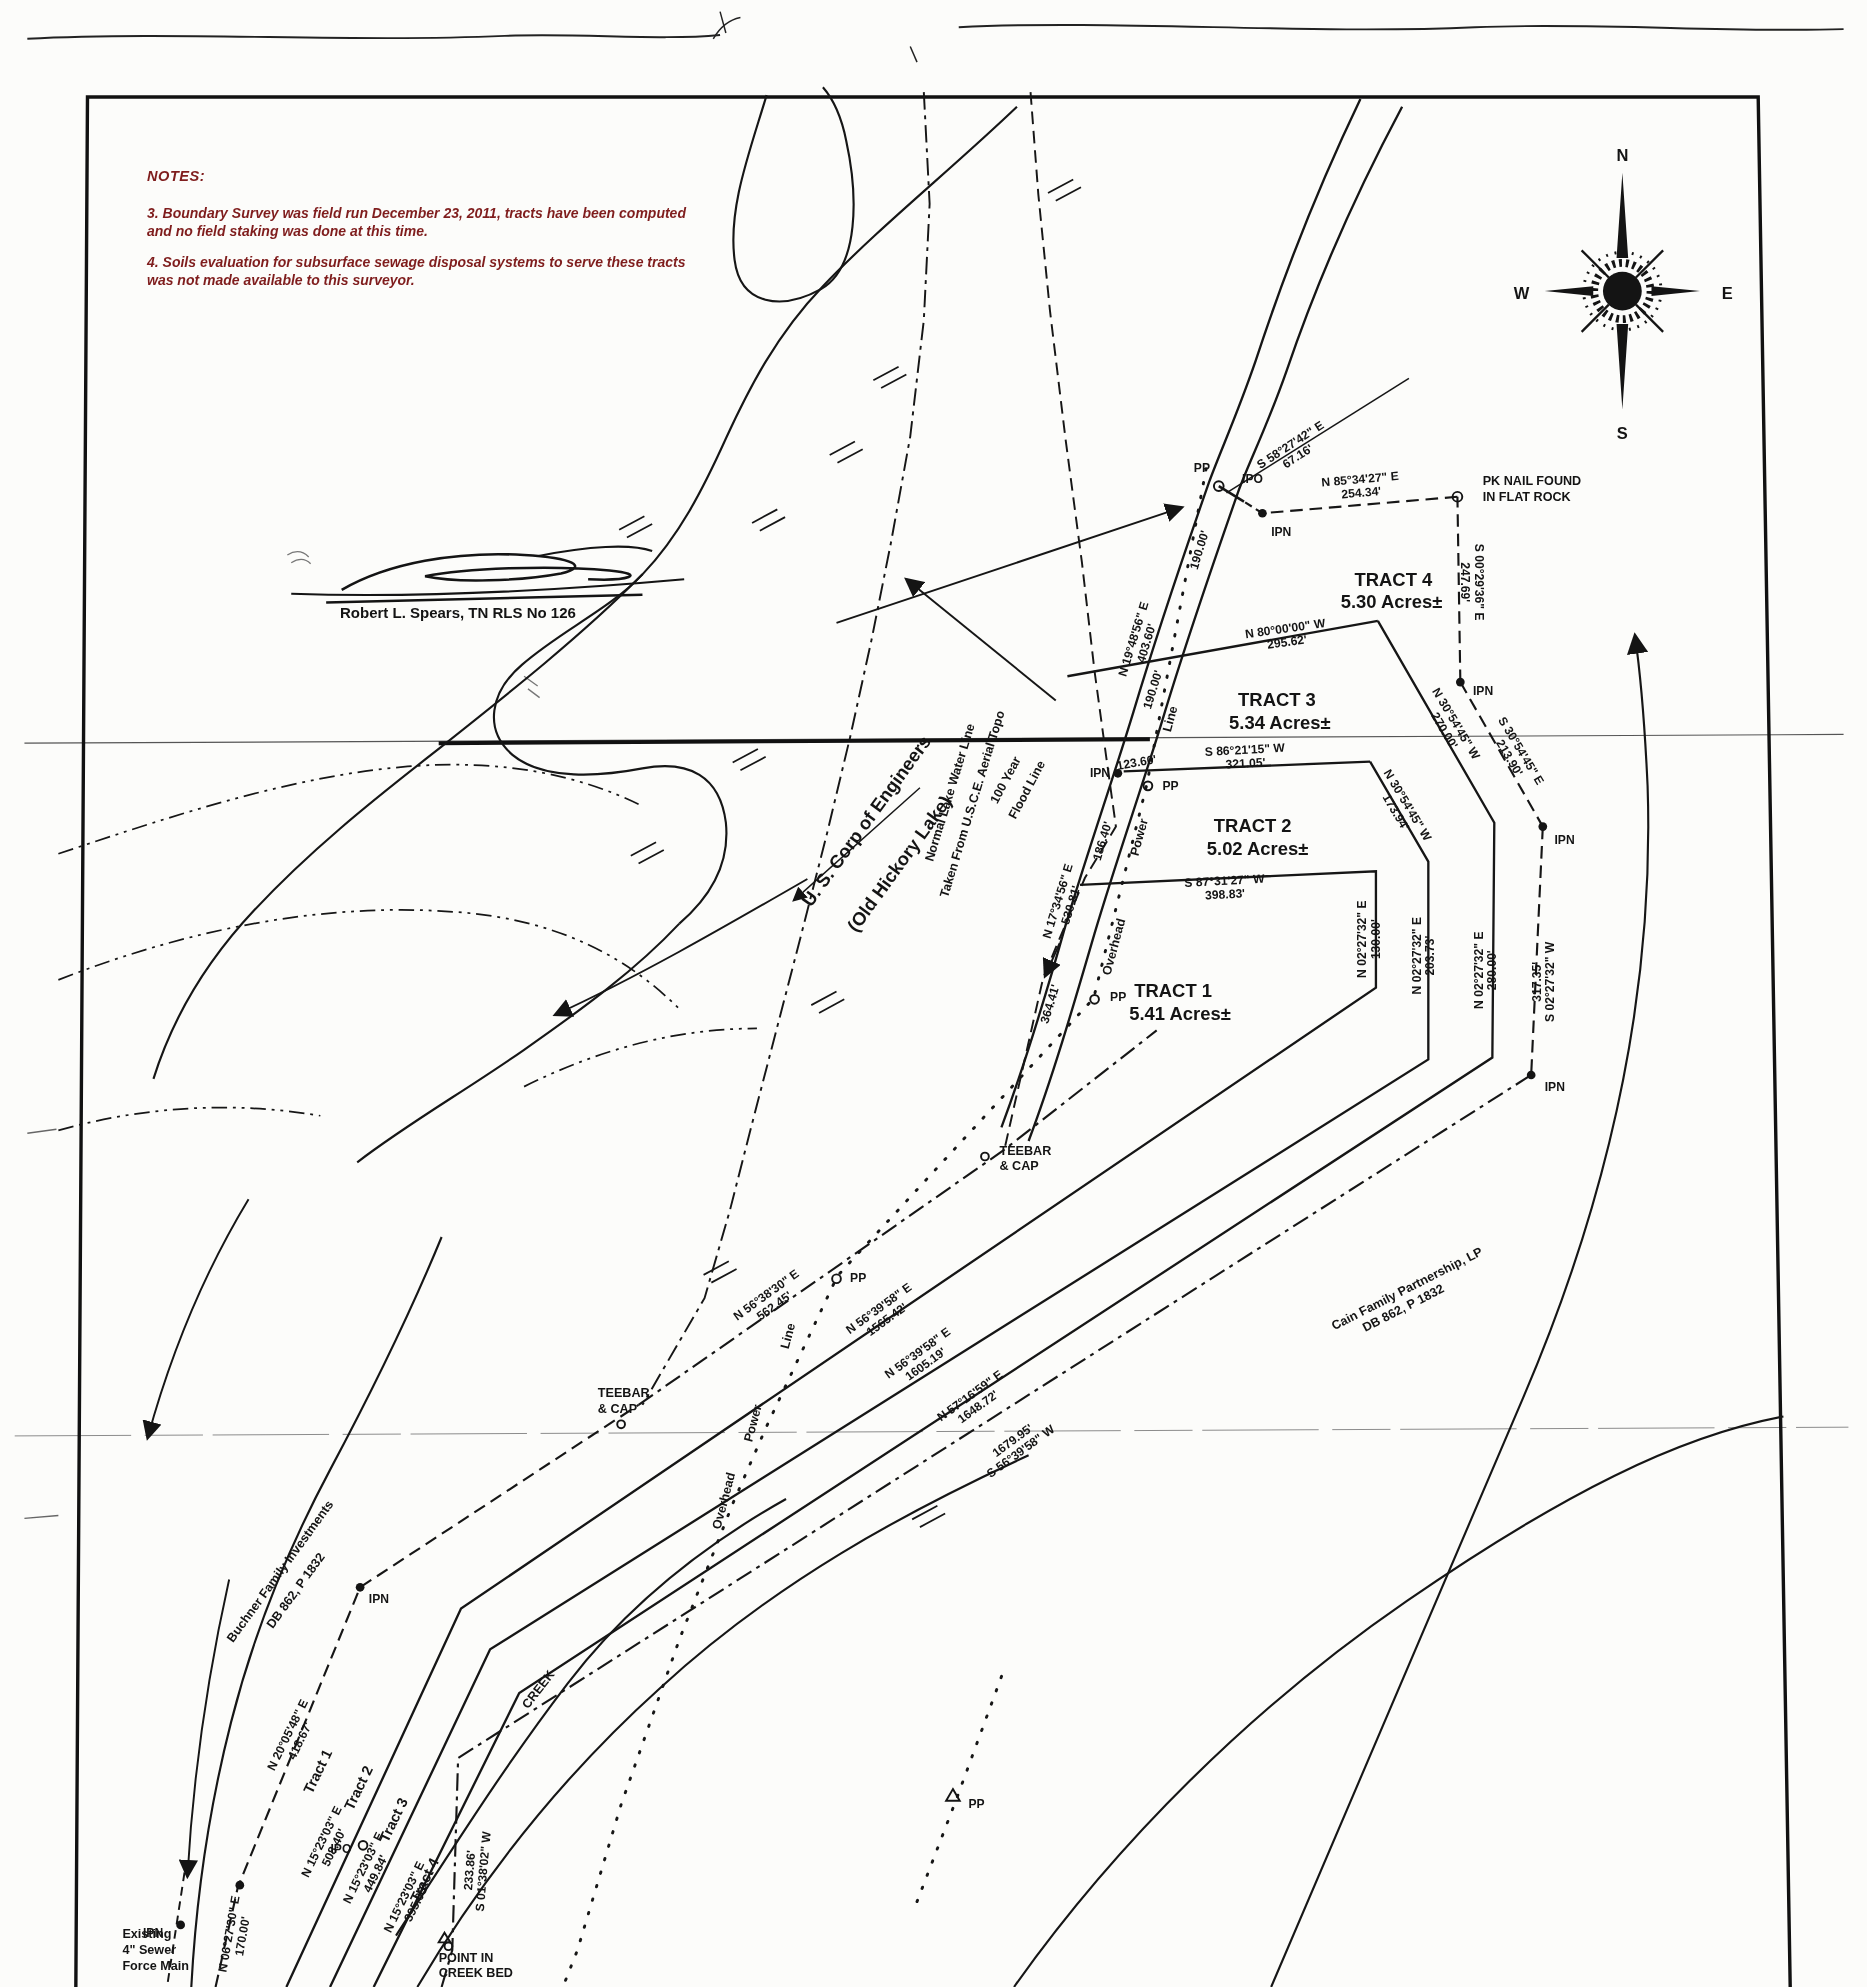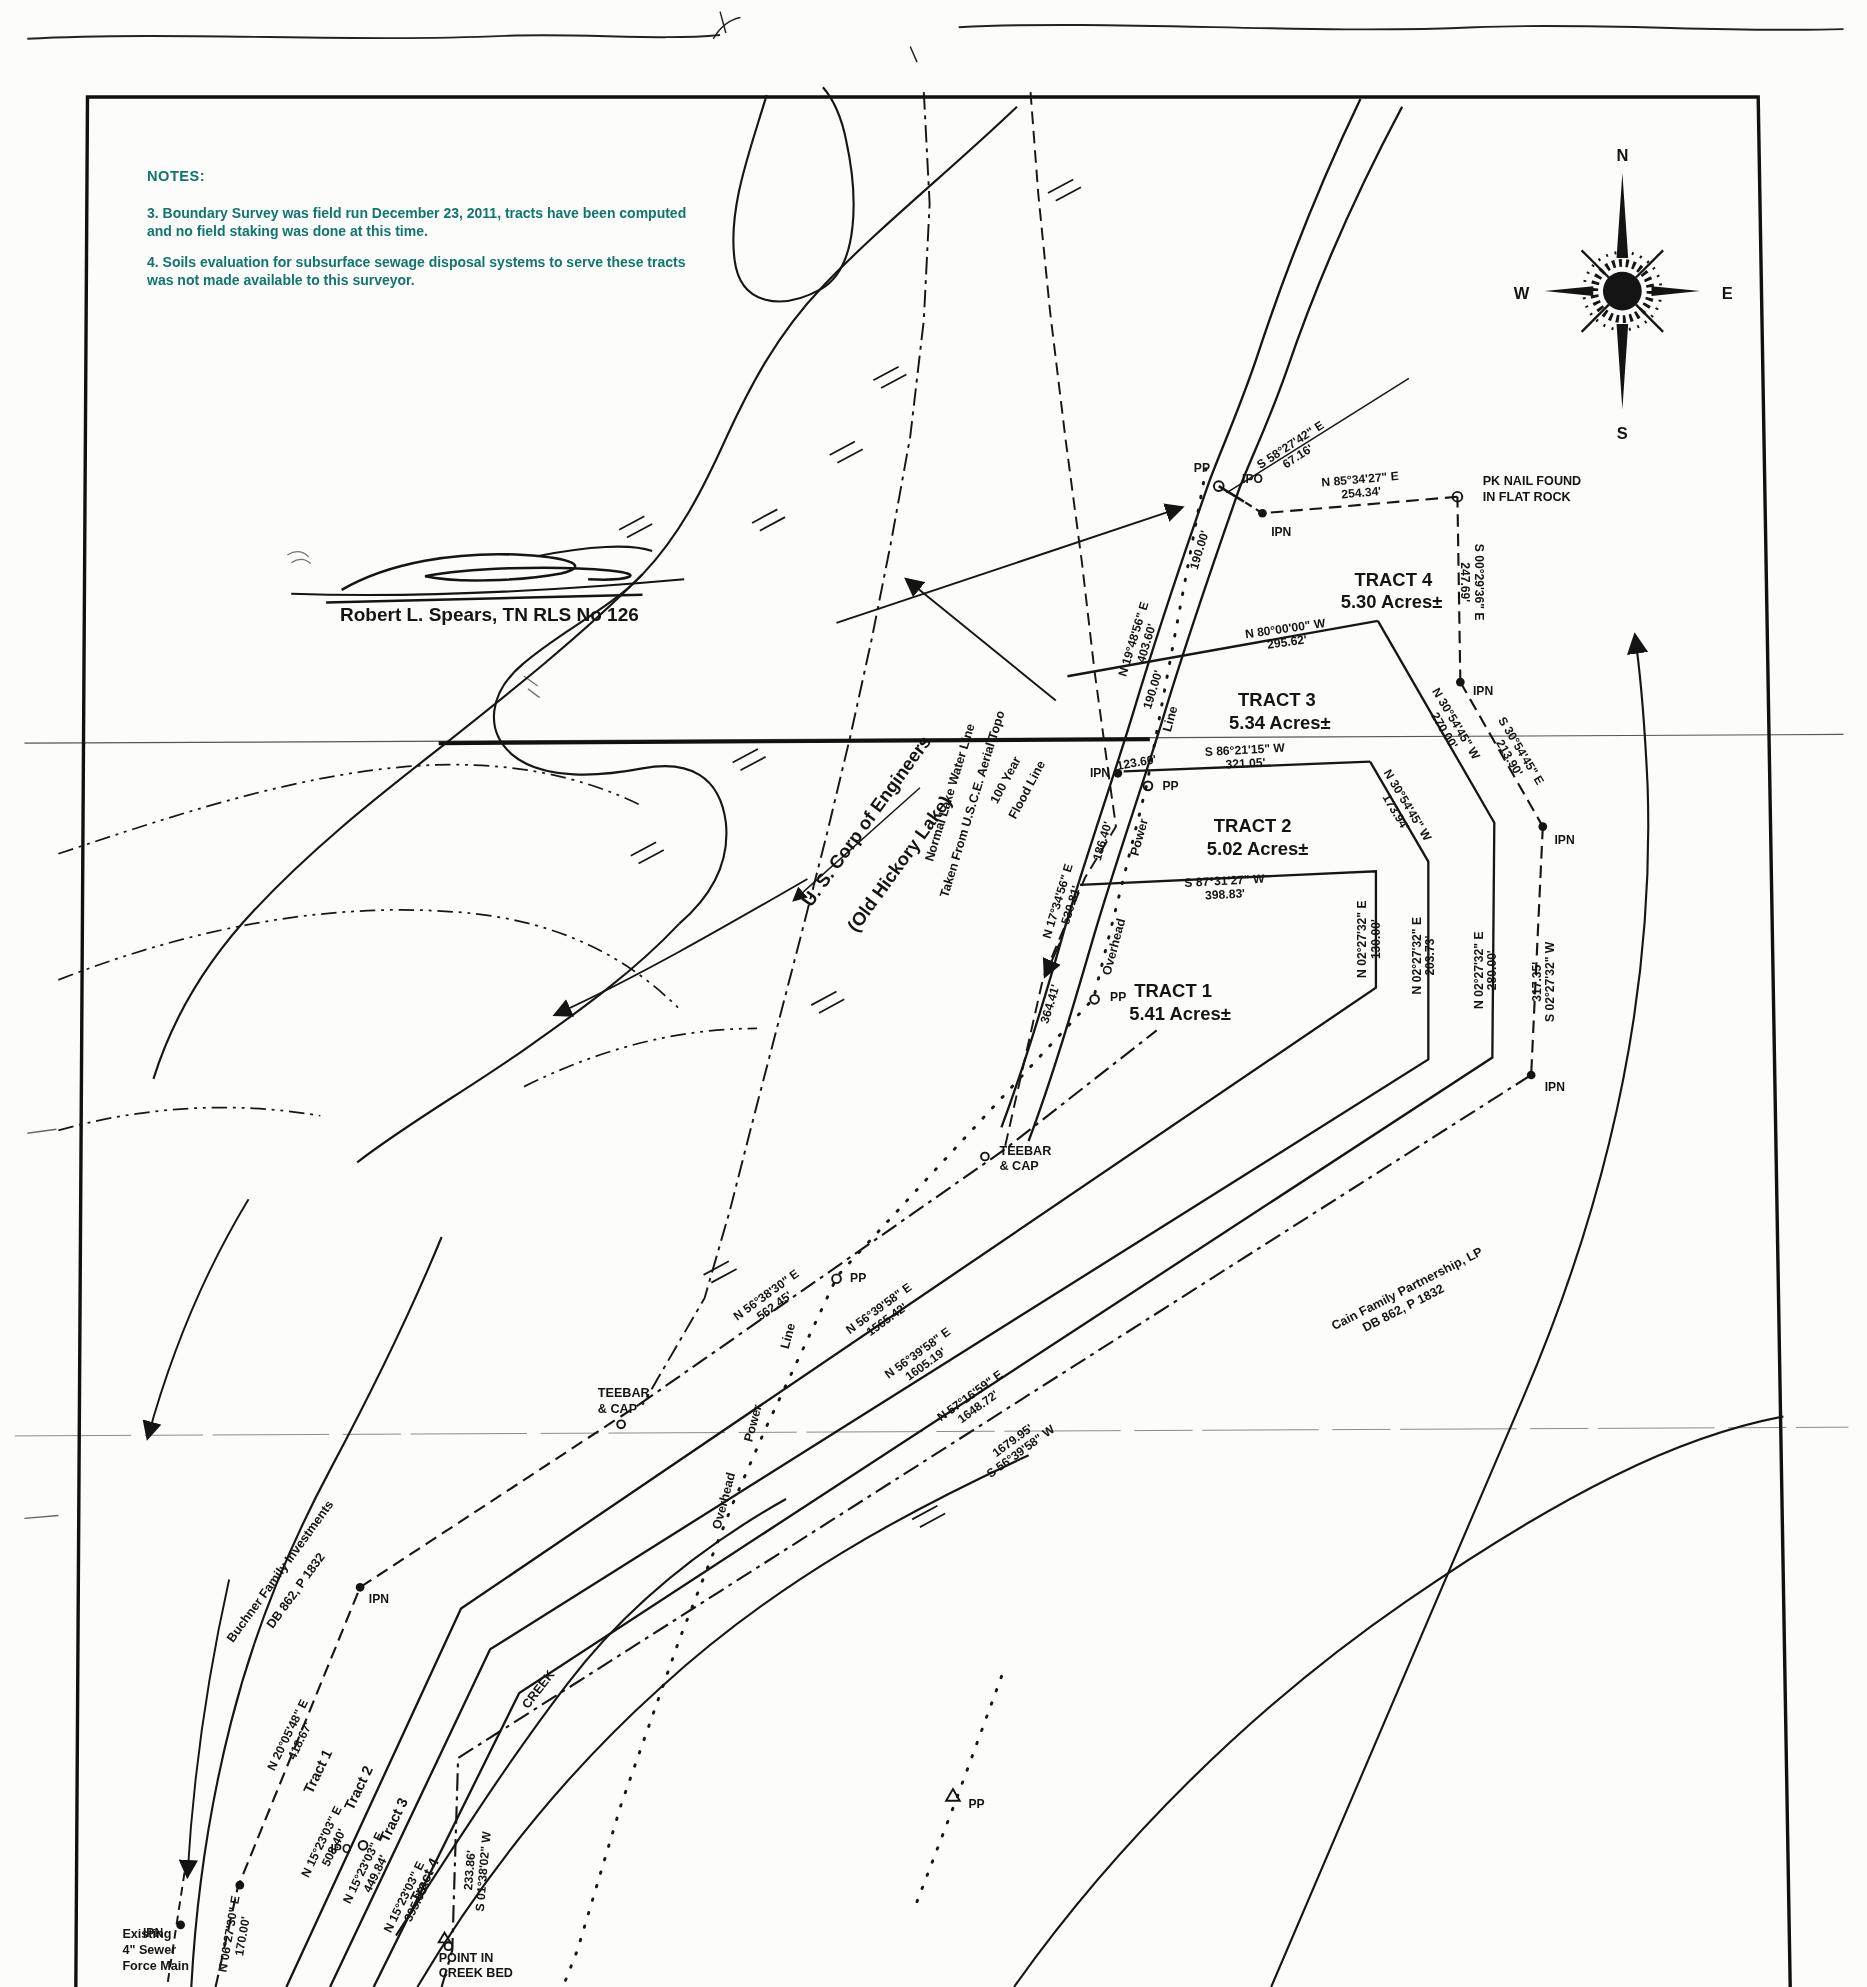--- a/index.html
+++ b/index.html
@@ -1,24 +1,24 @@
 <!DOCTYPE html>
 <html><head>
 <meta charset="utf-8">
 <style>
   html,body{margin:0;padding:0;background:#e8e8e4;}
   #page{position:relative;width:1868px;height:1987px;background:#fcfcfa;overflow:hidden;
         font-family:"Liberation Sans",sans-serif;color:#141414;}
   #plat{position:absolute;left:0;top:0;}
   .notes{position:absolute;left:147px;top:167px;width:558px;font-size:14px;font-weight:bold;
-         line-height:1.28;color:#0f766e;}
+         line-height:1.28;color:#7f1d1d;font-style:italic;}
   .notes p{margin:0 0 13.6px 0;}
   .notes .hd{margin-bottom:19.4px;font-size:14.6px;letter-spacing:0.5px;}
   .notes .cert{margin-top:25px;}
-  .signer{position:absolute;left:340px;top:604px;font-size:19px;font-weight:bold;}
+  .signer{position:absolute;left:340px;top:604px;font-size:15px;font-weight:bold;}
   text{fill:#141414;font-family:"Liberation Sans",sans-serif;}
   .dim{font-size:12.5px;font-weight:bold;}
   .mk{font-size:12.5px;font-weight:bold;}
   .tractbig{font-size:19px;font-weight:bold;}
   .tractstrip{font-size:15px;font-weight:bold;}
   .anno{font-size:13px;font-weight:bold;}
   .annobig{font-size:19px;font-weight:bold;}
   .compassL{font-size:17px;font-weight:bold;}
   path,line,polyline,circle,rect{vector-effect:none;}
 </style>

